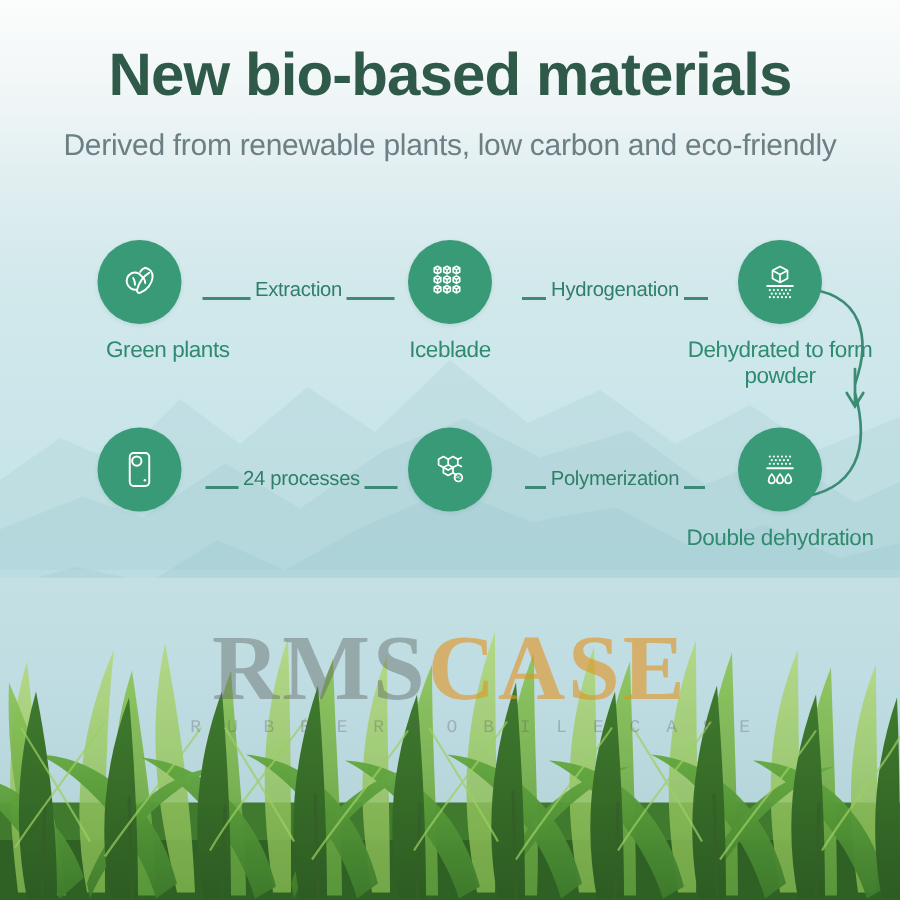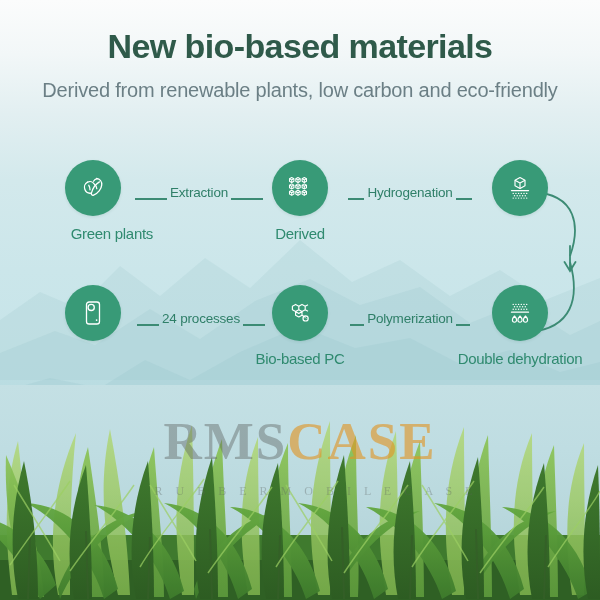--- a/index.html
+++ b/index.html
@@ -16,21 +16,21 @@
   
   .mtn{position:absolute;left:0;width:600px;pointer-events:none;}
   .mtn-far{top:200px;height:180px;opacity:.55;}
   .mtn-mid{top:235px;height:160px;opacity:.5;}
   .mtn-near{top:280px;height:140px;opacity:.45;}
 
   
   .header{position:absolute;left:0;top:0;width:600px;text-align:center;}
   .title{
     margin:0;padding-top:28px;
-    font-size:34px;font-weight:bold;letter-spacing:-0.6px;
+    font-size:40px;font-weight:bold;letter-spacing:-0.6px;
     color:#2f5a4a;line-height:1.1;
   }
   .subtitle{
     margin:0;padding-top:14px;
     font-size:20px;color:#6b7f85;font-weight:normal;letter-spacing:-0.2px;
   }
 
   
   .flow{position:absolute;left:0;top:150px;width:600px;height:250px;}
   .node{position:absolute;width:120px;text-align:center;}
@@ -65,28 +65,28 @@
   }
   .sky{position:absolute;inset:0;background:linear-gradient(180deg,#c4e0e4 0%,#bfdde2 30%,#b9d8dd 60%,#aed0d6 100%);}
   .cane{position:absolute;inset:0;}
 
   
   .watermark{
     position:absolute;left:0;top:415px;width:600px;text-align:center;
     pointer-events:none;
   }
   .wm-main{
-    font-size:53px;font-weight:bold;letter-spacing:2px;line-height:1;
+    font-size:62px;font-weight:bold;letter-spacing:2px;line-height:1;
     font-family:"Liberation Serif",serif;
   }
   .wm-a{color:rgba(90,96,92,.42);}
   .wm-b{color:rgba(224,148,36,.62);}
   .wm-sub{
-    margin-top:16px;font-size:12px;letter-spacing:5px;
-    color:rgba(92,98,94,.34);font-family:Liberation Serif, serif;padding-left:32px;
+    margin-top:1px;font-size:12px;letter-spacing:5px;
+    color:rgba(92,98,94,.34);font-family:Liberation Mono, monospace;padding-left:32px;
   }
 </style>
 </head>
 <body>
 
 <div id="page">
 
   <svg class="mtn mtn-far" viewBox="0 0 600 180" preserveAspectRatio="none">
     <path d="M0 120 L40 92 L78 108 L120 66 L160 96 L205 58 L250 88 L300 40 L352 82 L400 60 L450 96 L500 70 L545 100 L600 78 L600 180 L0 180 Z" fill="#a9cfd4" opacity="0.55"></path>
   </svg>
@@ -170,21 +170,21 @@
                 <path d="M0 2.2 L2.2 3.4 L4.4 2.2 M2.2 3.4 L2.2 6"></path>
               </g>
               <g transform="translate(12.6,12.8)">
                 <path d="M0 2.2 L2.2 1 L4.4 2.2 L4.4 4.8 L2.2 6 L0 4.8 Z"></path>
                 <path d="M0 2.2 L2.2 3.4 L4.4 2.2 M2.2 3.4 L2.2 6"></path>
               </g>
             </g>
           </g>
         </svg>
       </div>
-      <div class="node-label">Derived</div>
+      <div class="node-label">Iceblade</div>
     </div>
 
     <div class="connector" style="left:330px;top:30px;width:160px;">
       <span class="line" style="width:16px;"></span>
       <span class="ctext">Hydrogenation</span>
       <span class="line" style="width:16px;"></span>
     </div>
 
     <div class="node" style="left:460px;top:10px;">
       <div class="circle">
@@ -210,20 +210,21 @@
             <circle cx="21.3" cy="23.8" r="0.72"></circle>
             <circle cx="9.2" cy="26.1" r="0.72"></circle>
               <circle cx="11.9" cy="26.1" r="0.72"></circle>
             <circle cx="14.6" cy="26.1" r="0.72"></circle>
               <circle cx="17.3" cy="26.1" r="0.72"></circle>
             <circle cx="20" cy="26.1" r="0.72"></circle>
               <circle cx="22.7" cy="26.1" r="0.72"></circle>
           </g>
         </svg>
       </div>
+      <div class="node-label two-line" style="width:140px;margin-left:-10px;">Dehydrated to form powder</div>
     </div>
 
     <div class="node" style="left:33px;top:135px;">
       <div class="circle">
         <svg width="32" height="32" viewBox="0 0 32 32">
           <g fill="none" stroke="#ffffff" stroke-width="1.3" stroke-linejoin="round">
             <rect x="9.5" y="5" width="13" height="22" rx="2.6"></rect>
             <circle cx="14.2" cy="10.4" r="3.1"></circle>
             <circle cx="19.6" cy="23.1" r="0.85" fill="#ffffff" stroke="none"></circle>
           </g>
@@ -244,21 +245,20 @@
             <path d="M8.4 9.2 L11.6 7.4 L14.8 9.2 L14.8 12.8 L11.6 14.6 L8.4 12.8 Z"></path>
             <path d="M14.8 9.2 L18 7.4 L21.2 9.2 L21.2 12.8 L18 14.6 L14.8 12.8"></path>
             <path d="M11.6 14.6 L14.8 16.4 L18 14.6 L18 18.2 L14.8 20 L11.6 18.2 Z"></path>
             <path d="M21.2 9.2 L24 7.8 M21.2 12.8 L24 14.2"></path>
             <path d="M18 18.2 L20.6 19.8"></path>
             <circle cx="21.6" cy="21.4" r="2.6"></circle>
           </g>
           <text x="21.6" y="22.3" text-anchor="middle" font-size="3.2" font-family="Liberation Sans, sans-serif" fill="#ffffff">PC</text>
         </svg>
       </div>
-      <div class="node-label">Bio-based PC</div>
     </div>
 
     <div class="connector" style="left:330px;top:156px;width:160px;">
       <span class="line" style="width:14px;"></span>
       <span class="ctext">Polymerization</span>
       <span class="line" style="width:14px;"></span>
     </div>
 
     <div class="node" style="left:460px;top:135px;">
       <div class="circle">

